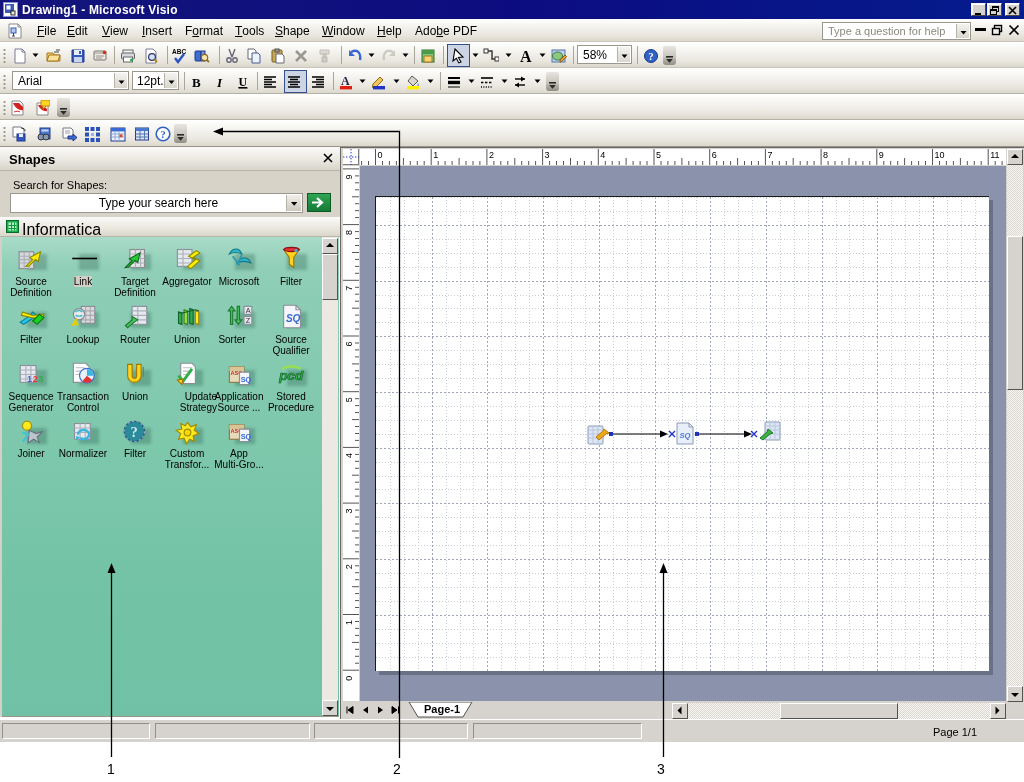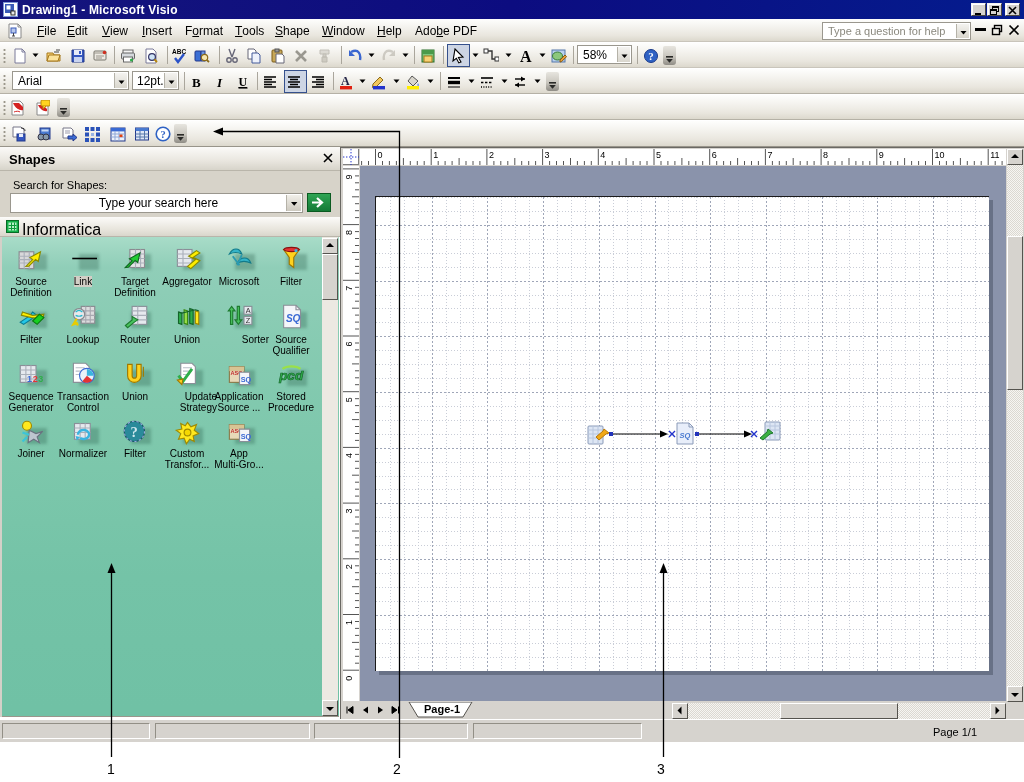--- a/index.html
+++ b/index.html
@@ -656,21 +656,21 @@
 <div class="abs" style="left:226px;top:303px;">
     <svg width="27" height="27" viewBox="0 0 24 24">
       <path d="M8 7L5 3 2 7h2v12h2V7z" fill="#49c25e" stroke="#1d7a2e"></path>
       <path d="M8 15l3 4 3-4h-2V3H10v12z" fill="#49c25e" stroke="#1d7a2e"></path>
       <rect x="16" y="3" width="7" height="7" fill="#e6e9ee" stroke="#8a8f98"></rect>
       <rect x="16" y="12" width="7" height="7" fill="#e6e9ee" stroke="#8a8f98"></rect>
       <text x="17.5" y="9" font-size="6.5" fill="#333">A</text>
       <text x="17.5" y="18" font-size="6.5" fill="#333">Z</text>
     </svg>
   </div>
-<div class="lbl" style="left:209px;top:334px;text-align:right;"><span style="">Sorter</span></div>
+<div class="lbl" style="left:202px;top:334px;"><span style="">Sorter</span></div>
 <div class="abs" style="left:287px;top:312px;width:20px;height:16px;background:rgba(30,80,60,.28);filter:blur(1.5px);"></div>
 <div class="abs" style="left:278px;top:303px;">
     <svg width="27" height="27" viewBox="0 0 24 24">
       <path d="M5 2h11l4 4v16H5z" fill="#f4f6f9" stroke="#8a8f98"></path>
       <path d="M16 2v4h4" fill="none" stroke="#8a8f98"></path>
       <text x="7" y="17" font-size="9" font-weight="bold" fill="#3a6ad4" font-style="italic">SQ</text>
     </svg>
   </div>
 <div class="lbl" style="left:261px;top:334px;"><span style="">Source<br>Qualifier</span></div>
 <div class="abs" style="left:27px;top:370px;width:20px;height:16px;background:rgba(30,80,60,.28);filter:blur(1.5px);"></div>

